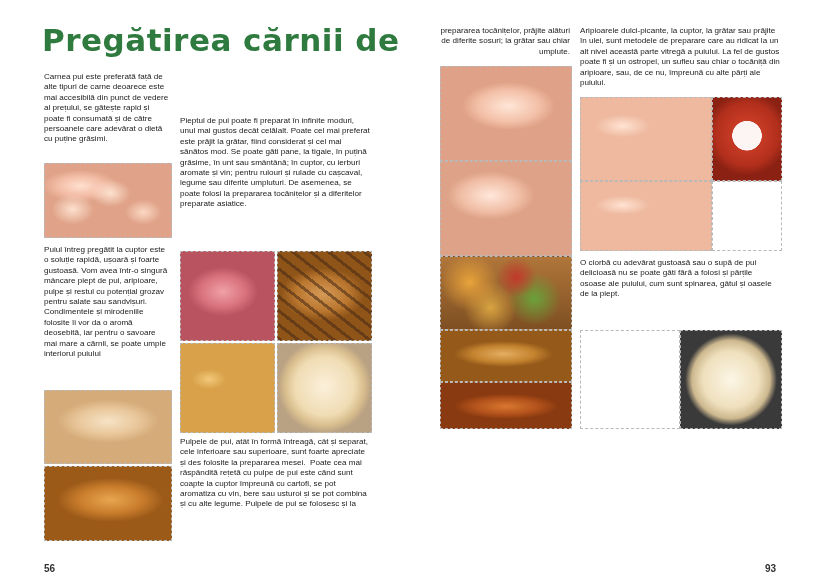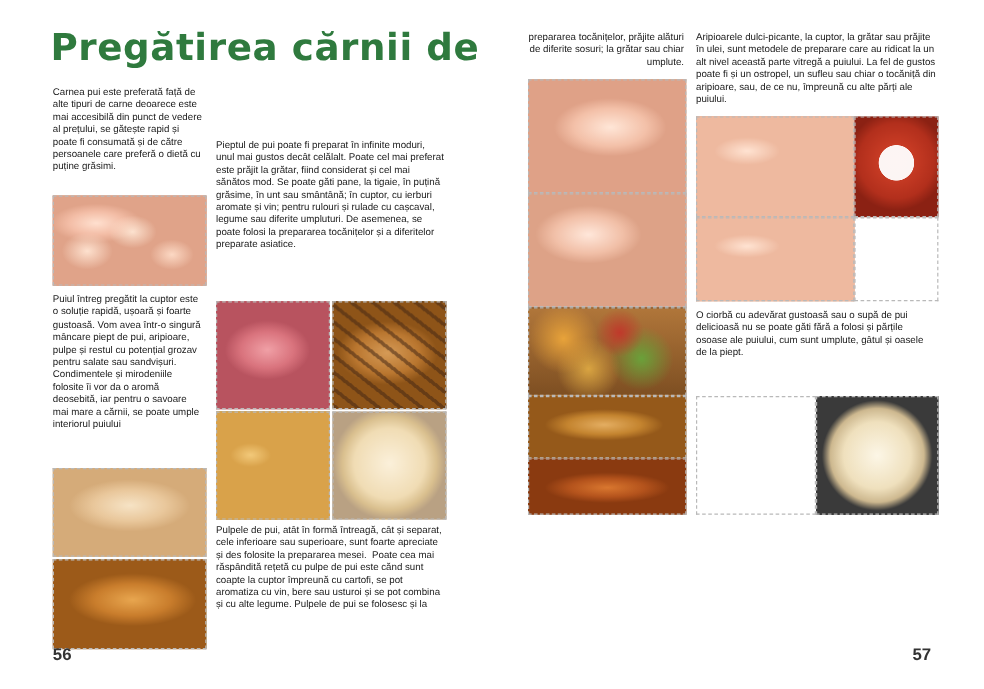--- a/index.html
+++ b/index.html
@@ -56,22 +56,22 @@
     background-position: center;
     overflow: hidden;
   }
   .photo .inner {
     position: absolute;
     inset: 0;
   }
 
   .pagenum {
     position: absolute;
-    bottom: 21px;
-    font-size: 14px;
+    bottom: 0;
+    font-size: 10px;
     font-weight: bold;
     color: #333;
   }
   .pagenum-left { left: 44px; }
   .pagenum-right { right: 44px; }
 
   
   .tex-rawpieces {
     background:
       radial-gradient(ellipse 30% 22% at 28% 30%, #ffe0cf 0%, #f3bda6 60%, #e0a389 100%),
@@ -187,21 +187,21 @@
 </style>
 </head>
 <body>
 
 <div class="spread">
 
   <div class="page page-left">
 
     <div class="title">Pregătirea cărnii de pui</div>
 
-    <div class="body-text" style="left:44px; top:72px; width:126px;">Carnea pui este preferată față de alte tipuri de carne deoarece este mai accesibilă din punct de vedere al prețului, se gătește rapid și poate fi consumată și de către persoanele care preferă o dietă cu puține grăsimi.</div>
+    <div class="body-text" style="left:44px; top:72px; width:126px;">Carnea pui este preferată față de alte tipuri de carne deoarece este mai accesibilă din punct de vedere al prețului, se gătește rapid și poate fi consumată și de către persoanele care adevărat o dietă cu puține grăsimi.</div>
 
     <div class="photo tex-rawpieces" style="left:44px; top:163px; width:126px; height:73px;">
       <div class="inner" style="background:
           radial-gradient(ellipse 24% 30% at 22% 62%, rgba(255,228,210,.95) 0%, rgba(230,166,140,0) 70%),
           radial-gradient(ellipse 22% 26% at 52% 40%, rgba(255,232,214,.9) 0%, rgba(226,160,132,0) 72%),
           radial-gradient(ellipse 20% 24% at 78% 66%, rgba(255,222,202,.9) 0%, rgba(220,150,122,0) 72%);"></div>
     </div>
 
     <div class="body-text" style="left:44px; top:245px; width:126px;">Puiul întreg pregătit la cuptor este o soluție rapidă, ușoară și foarte gustoasă. Vom avea într-o singură mâncare piept de pui, aripioare, pulpe și restul cu potențial grozav pentru salate sau sandvișuri. Condimentele și mirodeniile folosite îi vor da o aromă deosebită, iar pentru o savoare mai mare a cărnii, se poate umple interiorul puiului</div>
 
@@ -245,22 +245,22 @@
 
     <div class="photo tex-sauce" style="left:302px; top:97px; width:68px; height:82px;">
       <div class="inner" style="background:
           radial-gradient(circle at 50% 46%, rgba(255,255,255,0.95) 0 26%, rgba(255,255,255,0) 27%);"></div>
     </div>
 
     <div class="photo tex-wingsraw" style="left:170px; top:181px; width:130px; height:68px;"></div>
 
     <div class="photo tex-bbqwings" style="left:302px; top:181px; width:68px; height:68px;"></div>
 
-    <div class="body-text" style="left:170px; top:258px; width:200px;">O ciorbă cu adevărat gustoasă sau o supă de pui delicioasă nu se poate găti fără a folosi și părțile osoase ale puiului, cum sunt umplute, gâtul și oasele de la piept.</div>
+    <div class="body-text" style="left:170px; top:258px; width:200px;">O ciorbă cu adevărat gustoasă sau o supă de pui delicioasă nu se poate găti fără a folosi și părțile osoase ale puiului, cum sunt spinarea, gâtul și oasele de la piept.</div>
 
     <div class="photo tex-soup-white" style="left:170px; top:330px; width:98px; height:97px;"></div>
 
     <div class="photo tex-soup-pot" style="left:270px; top:330px; width:100px; height:97px;"></div>
 
-    <div class="pagenum pagenum-right">57</div>
+    <div class="pagenum pagenum-right">93</div>
   </div>
 
 </div>
 
 </body></html>

